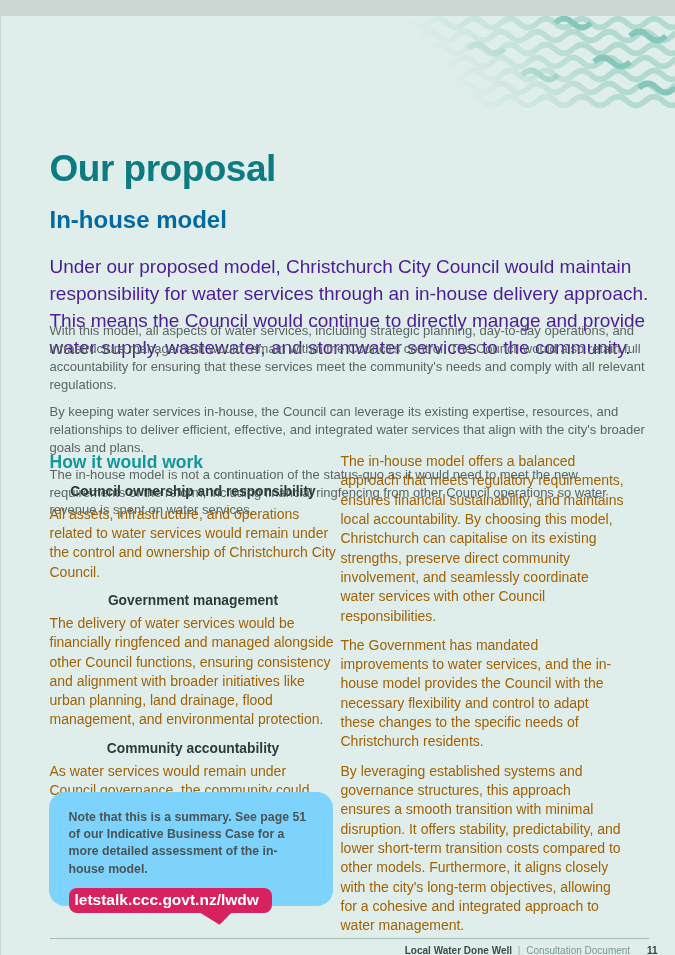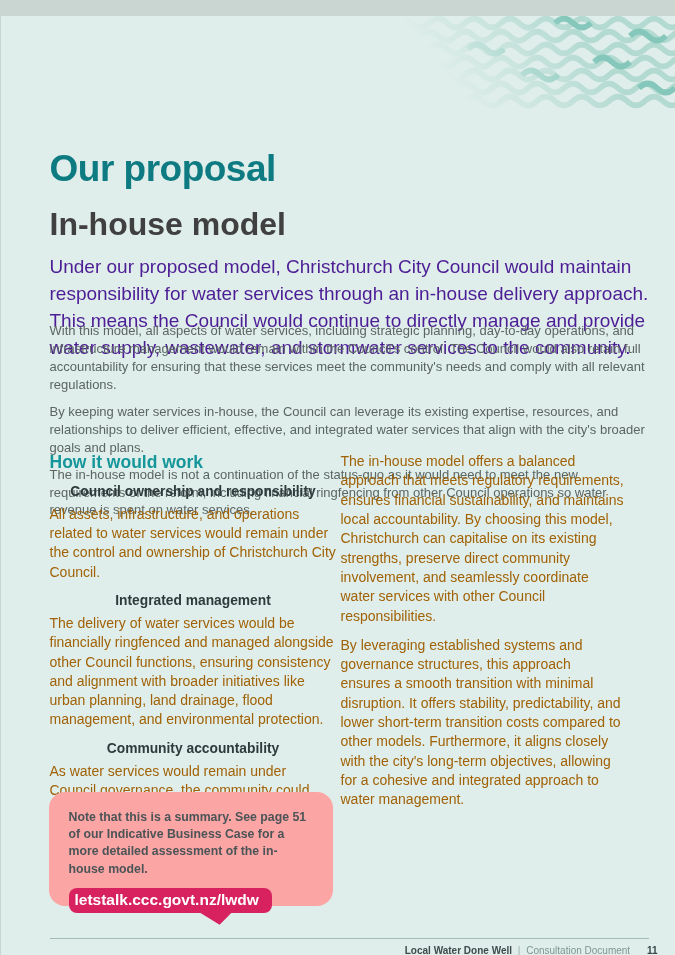--- a/index.html
+++ b/index.html
@@ -31,23 +31,23 @@
     position: absolute;
     left: 49px; top: 132px;
     font-size: 37px;
     font-weight: bold;
     letter-spacing: -0.5px;
     color: #0d7b81;
   }
   .h2 {
     position: absolute;
     left: 49px; top: 190px;
-    font-size: 32px;
-    font-weight: bold;
-    color: #404040;
+    font-size: 24px;
+    font-weight: bold;
+    color: #0369a1;
   }
   .intro {
     position: absolute;
     left: 49px; top: 238px;
     width: 600px;
     font-size: 19px;
     line-height: 1.42;
     color: #4c1d95;
   }
   .lead-paras {
@@ -87,21 +87,21 @@
     line-height: 1.38;
     color: #a16207;
   }
   .col-para { margin-bottom: 10px; }
 
   .note-box {
     position: absolute;
     left: 48px; top: 776px;
     width: 284px;
     height: 114px;
-    background: #fca5a5;
+    background: #7dd3fc;
     border-radius: 16px;
     padding: 17px 20px 0 20px;
   }
   .note-text {
     font-size: 12.3px;
     font-weight: bold;
     line-height: 1.4;
     color: #4b5456;
     width: 242px;
   }
@@ -185,32 +185,33 @@
 
     <div class="col">
       <div class="col-heading">How it would work</div>
 
       <div>
         <div class="sub-heading">Council ownership and responsibility</div>
         <div class="col-body">All assets, infrastructure, and operations related to water services would remain under the control and ownership of Christchurch City Council.</div>
       </div>
 
       <div>
-        <div class="sub-heading">Integrated management</div>
+        <div class="sub-heading">Government management</div>
         <div class="col-body">The delivery of water services would be financially ringfenced and managed alongside other Council functions, ensuring consistency and alignment with broader initiatives like urban planning, land drainage, flood management, and environmental protection.</div>
       </div>
 
       <div>
         <div class="sub-heading">Community accountability</div>
         <div class="col-body">As water services would remain under Council governance, the community could engage directly with elected representatives and through Council decision-making processes when it prepares its water services strategy and other planning and reporting documentation.</div>
       </div>
     </div>
 
     <div class="col">
       <p class="col-para">The in-house model offers a balanced approach that meets regulatory requirements, ensures financial sustainability, and maintains local accountability. By choosing this model, Christchurch can capitalise on its existing strengths, preserve direct community involvement, and seamlessly coordinate water services with other Council responsibilities.</p>
+      <p class="col-para">The Government has mandated improvements to water services, and the in-house model provides the Council with the necessary flexibility and control to adapt these changes to the specific needs of Christchurch residents.</p>
       <p class="col-para">By leveraging established systems and governance structures, this approach ensures a smooth transition with minimal disruption. It offers stability, predictability, and lower short-term transition costs compared to other models. Furthermore, it aligns closely with the city's long-term objectives, allowing for a cohesive and integrated approach to water management.</p>
     </div>
 
   </div>
 
   <div class="note-box">
     <div class="note-text">Note that this is a summary. See page 51 of our Indicative Business Case for a more detailed assessment of the in-house model.</div>
     <div class="cta-bubble">
       <span>letstalk.ccc.govt.nz/lwdw</span>
       <span class="cta-tail"></span>

